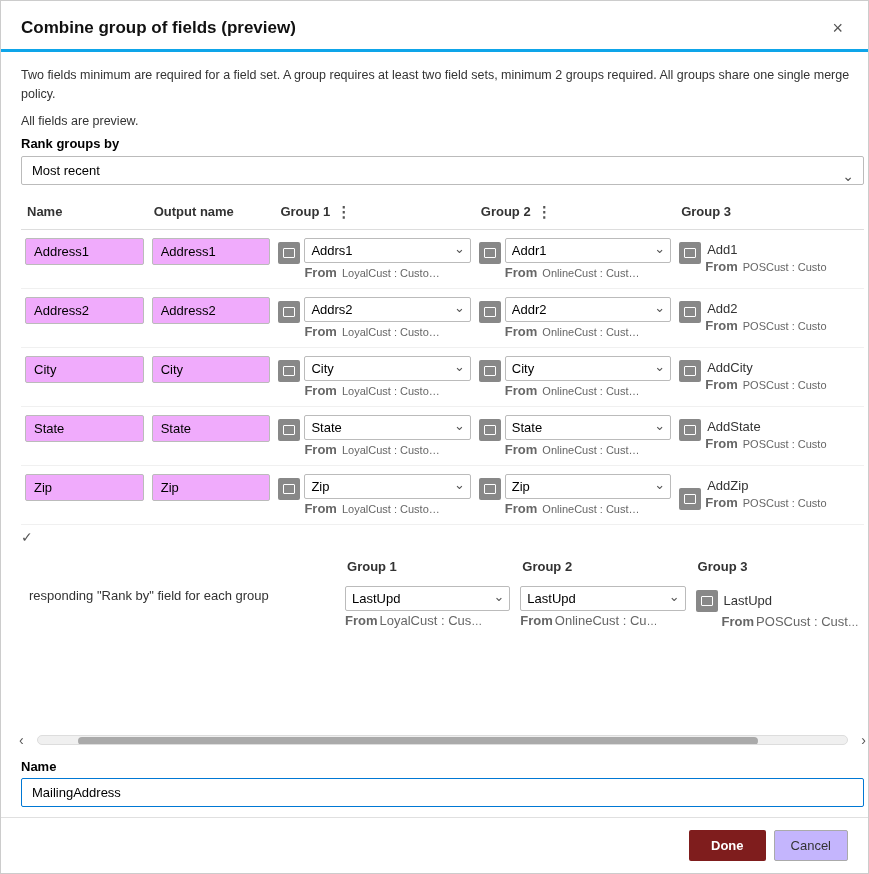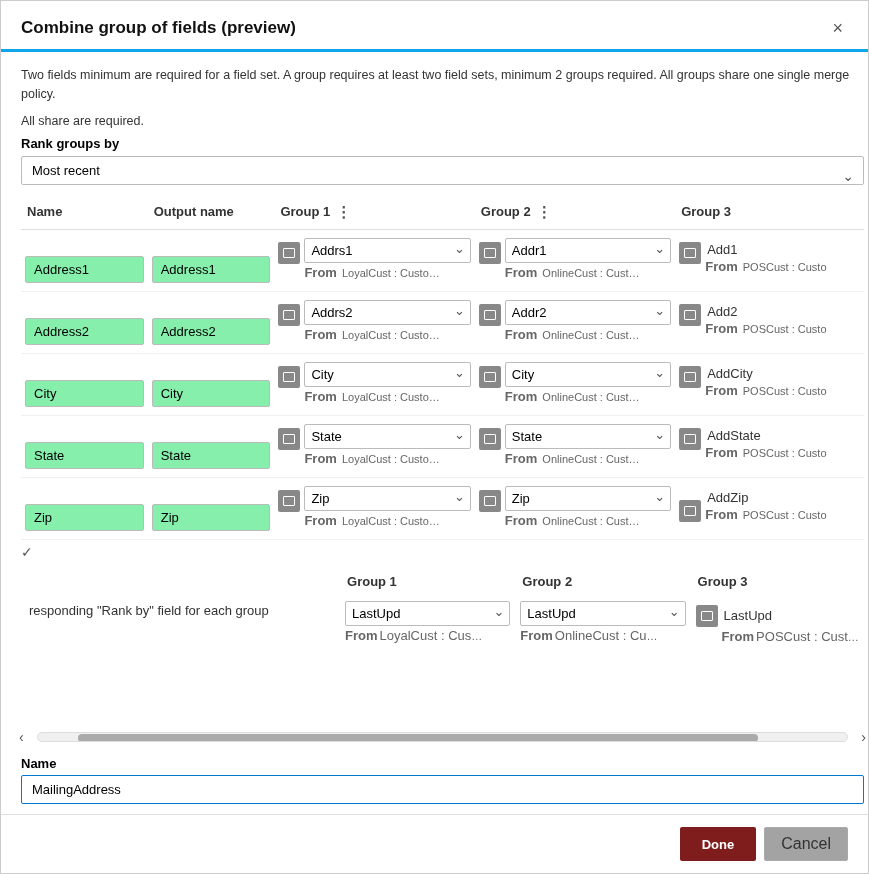--- a/index.html
+++ b/index.html
@@ -13,21 +13,21 @@
     .required-text { font-size: 12.5px; color: #333; margin-bottom: 8px; }
     .rank-label { font-size: 13px; font-weight: 600; margin-bottom: 5px; }
     .rank-select { width: 100%; border: 1px solid #bbb; border-radius: 2px; padding: 6px 10px; font-size: 13px; appearance: none; background: #fff; cursor: pointer; margin-bottom: 14px; position: relative; }
     .select-wrapper { position: relative; text-decoration: underline; }
     .select-wrapper::after { content: '⌄'; position: absolute; right: 10px; top: 50%; transform: translateY(-55%); font-size: 14px; pointer-events: none; color: #555; }
     .table-scroll-outer { overflow-x: auto; flex: 1; }
     .fields-table { min-width: 850px; width: 100%; border-collapse: collapse; }
     .col-header { text-align: left; font-weight: 600; color: #333; padding: 4px 6px 8px 6px; border-bottom: 1px solid #ddd; white-space: nowrap; font-size: 13px; }
     .col-header-group { display: flex; align-items: center; gap: 6px; }
     .dots-icon { cursor: pointer; color: #555; font-size: 15px; }
-    .field-input { border: 1px solid #bbb; border-radius: 2px; padding: 5px 8px; width: 100%; font-size: 13px; background: #86efac; margin-top: 18px; }
+    .field-input { border: 1px solid #bbb; border-radius: 2px; padding: 5px 8px; width: 100%; font-size: 13px; background: #f0abfc; }
     .group-cell { display: flex; align-items: flex-start; gap: 4px; }
     .group-icon { width: 22px; height: 22px; background: #888; border-radius: 2px; display: flex; align-items: center; justify-content: center; flex-shrink: 0; margin-top: 4px; }
     .group-icon-inner { width: 12px; height: 10px; border: 1.5px solid #fff; border-radius: 1px; }
     .group-select-wrap { flex: 1; }
     .group-select { width: 100%; border: 1px solid #bbb; border-radius: 2px; padding: 4px 6px; font-size: 13px; appearance: none; background: #fff; cursor: pointer; position: relative; }
     .group-select-outer { position: relative; }
     .group-select-outer::after { content: '⌄'; position: absolute; right: 6px; top: 45%; transform: translateY(-55%); font-size: 13px; pointer-events: none; color: #555; }
     .from-text { font-size: 11px; color: #666; margin-top: 2px; white-space: nowrap; overflow: hidden; text-overflow: ellipsis; max-width: 140px; }
     td { padding: 6px 4px; vertical-align: top; }
     .from-span { font-weight: 600; margin-right: 2px; }
@@ -40,39 +40,39 @@
     .scrollbar-area { height: 10px; background: #f0f0f0; border: 1px solid #ddd; border-radius: 5px; margin: 8px 0; position: relative; overflow: hidden; }
     .scrollbar-thumb { height: 8px; background: #aaa; border-radius: 5px; position: absolute; top: 1px; left: 40px; width: 680px; }
     .scroll-arrow-left { position: absolute; left: -2px; top: 50%; transform: translateY(-50%); font-size: 14px; color: #555; cursor: pointer; }
     .scroll-arrow-right { position: absolute; right: -2px; top: 50%; transform: translateY(-50%); font-size: 14px; color: #555; cursor: pointer; }
     .scrollbar-container { position: relative; }
     .name-section { padding: 8px 0 6px 0; }
     .name-label { font-weight: 600; font-size: 13px; margin-bottom: 4px; }
     .name-input { width: 100%; border: 1px solid #0078d4; border-radius: 2px; padding: 6px 10px; font-size: 13px; outline: none; }
     .dialog-footer { display: flex; justify-content: flex-end; gap: 8px; padding: 12px 20px; border-top: 1px solid #e0e0e0; margin-top: 4px; }
     .btn-done { background: #7f1d1d; color: #fff; border: none; padding: 7px 22px; font-size: 13px; cursor: pointer; border-radius: 2px; font-weight: 600; }
-    .btn-cancel { background: #a3a3a3; color: #333; border: 1px solid #aaa; padding: 7px 16px; font-size: 16px; cursor: pointer; border-radius: 2px; }
+    .btn-cancel { background: #c4b5fd; color: #333; border: 1px solid #aaa; padding: 7px 16px; font-size: 13px; cursor: pointer; border-radius: 2px; }
     .col-name { width: 110px; }
     .col-output { width: 110px; }
     .col-g { width: 170px; }
     .group3-val { font-size: 13px; color: #333; padding: 4px 0 0 2px; white-space: nowrap; }
   </style>
 </head>
 <body>
 
 <div class="dialog">
 
   <div class="dialog-header">
     <span class="dialog-title">Combine group of fields (preview)</span>
     <button class="close-btn">×</button>
   </div>
 
   <div class="dialog-body">
     <p class="description">Two fields minimum are required for a field set. A group requires at least two field sets, minimum 2 groups required. All groups share one single merge policy.</p>
-    <p class="required-text">All share are required.</p>
+    <p class="required-text">All fields are preview.</p>
 
     <div class="rank-label">Rank groups by</div>
     <div class="select-wrapper">
       <select class="rank-select">
         <option>Most recent</option>
       </select>
     </div>
 
     <div class="table-scroll-outer">
       <table class="fields-table">

